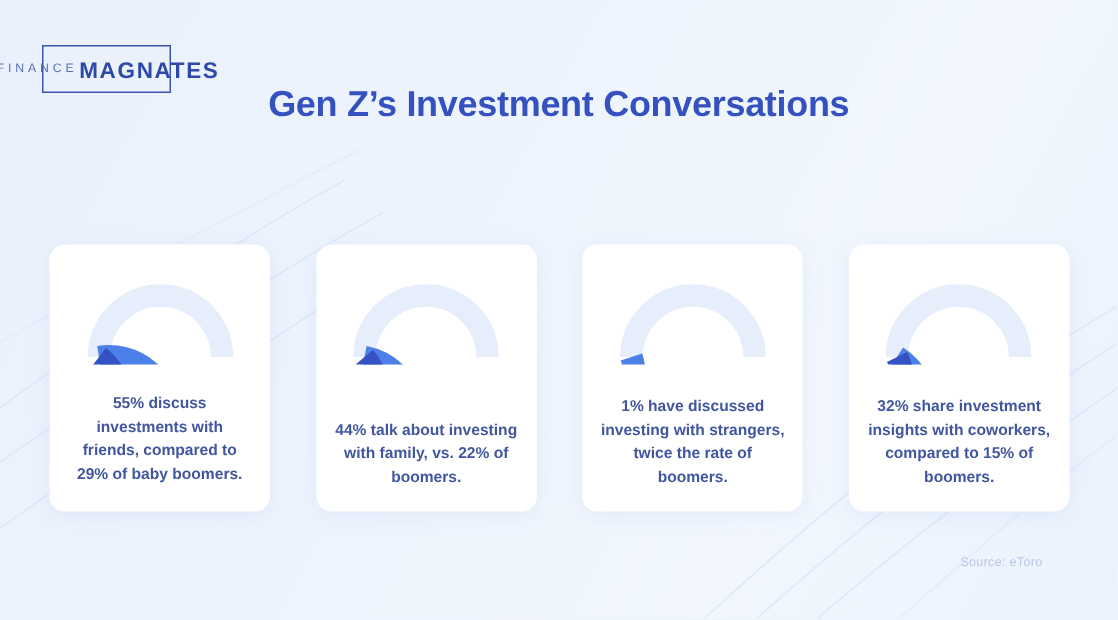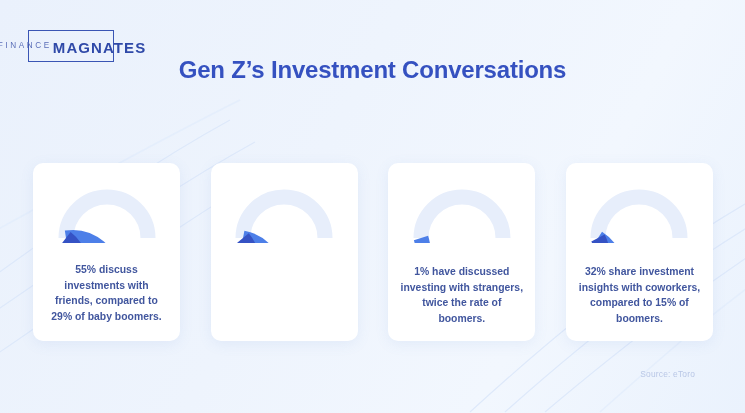--- a/index.html
+++ b/index.html
@@ -162,20 +162,21 @@
         <div class="card-text">55% discuss investments with friends, compared to 29% of baby boomers.</div>
       </div>
       <div class="card card-2">
         <div class="gauge-wrap">
           <svg width="112" height="62" viewBox="0 0 112 62">
             <path d="M 15 57.00000000000001 A 41 41 0 0 1 97 57" fill="none" stroke="#e7eefb" stroke-width="15" stroke-linecap="butt"></path>
             <path d="M 15 57.00000000000001 A 41 41 0 0 1 48.3173661019853 97.27377727987624" fill="none" stroke="#4d7fe8" stroke-width="15" stroke-linecap="butt"></path>
             <path d="M 15 57.00000000000001 A 41 41 0 0 1 24.408957046192644 83.13438357969628" fill="none" stroke="#3552c4" stroke-width="15" stroke-linecap="butt"></path>
           </svg>
         </div>
+        <div class="card-text">44% talk about investing with family, vs. 22% of boomers.</div>
       </div>
       <div class="card card-3">
         <div class="gauge-wrap">
           <svg width="112" height="62" viewBox="0 0 112 62">
             <path d="M 15 57.00000000000001 A 41 41 0 0 1 97 57" fill="none" stroke="#e7eefb" stroke-width="15" stroke-linecap="butt"></path>
             <path d="M 15 57.00000000000001 A 41 41 0 0 1 17.006682831898708 69.66969676937285" fill="none" stroke="#4d7fe8" stroke-width="15" stroke-linecap="butt"></path>
           </svg>
         </div>
         <div class="card-text">1% have discussed investing with strangers, twice the rate of boomers.</div>
       </div>

